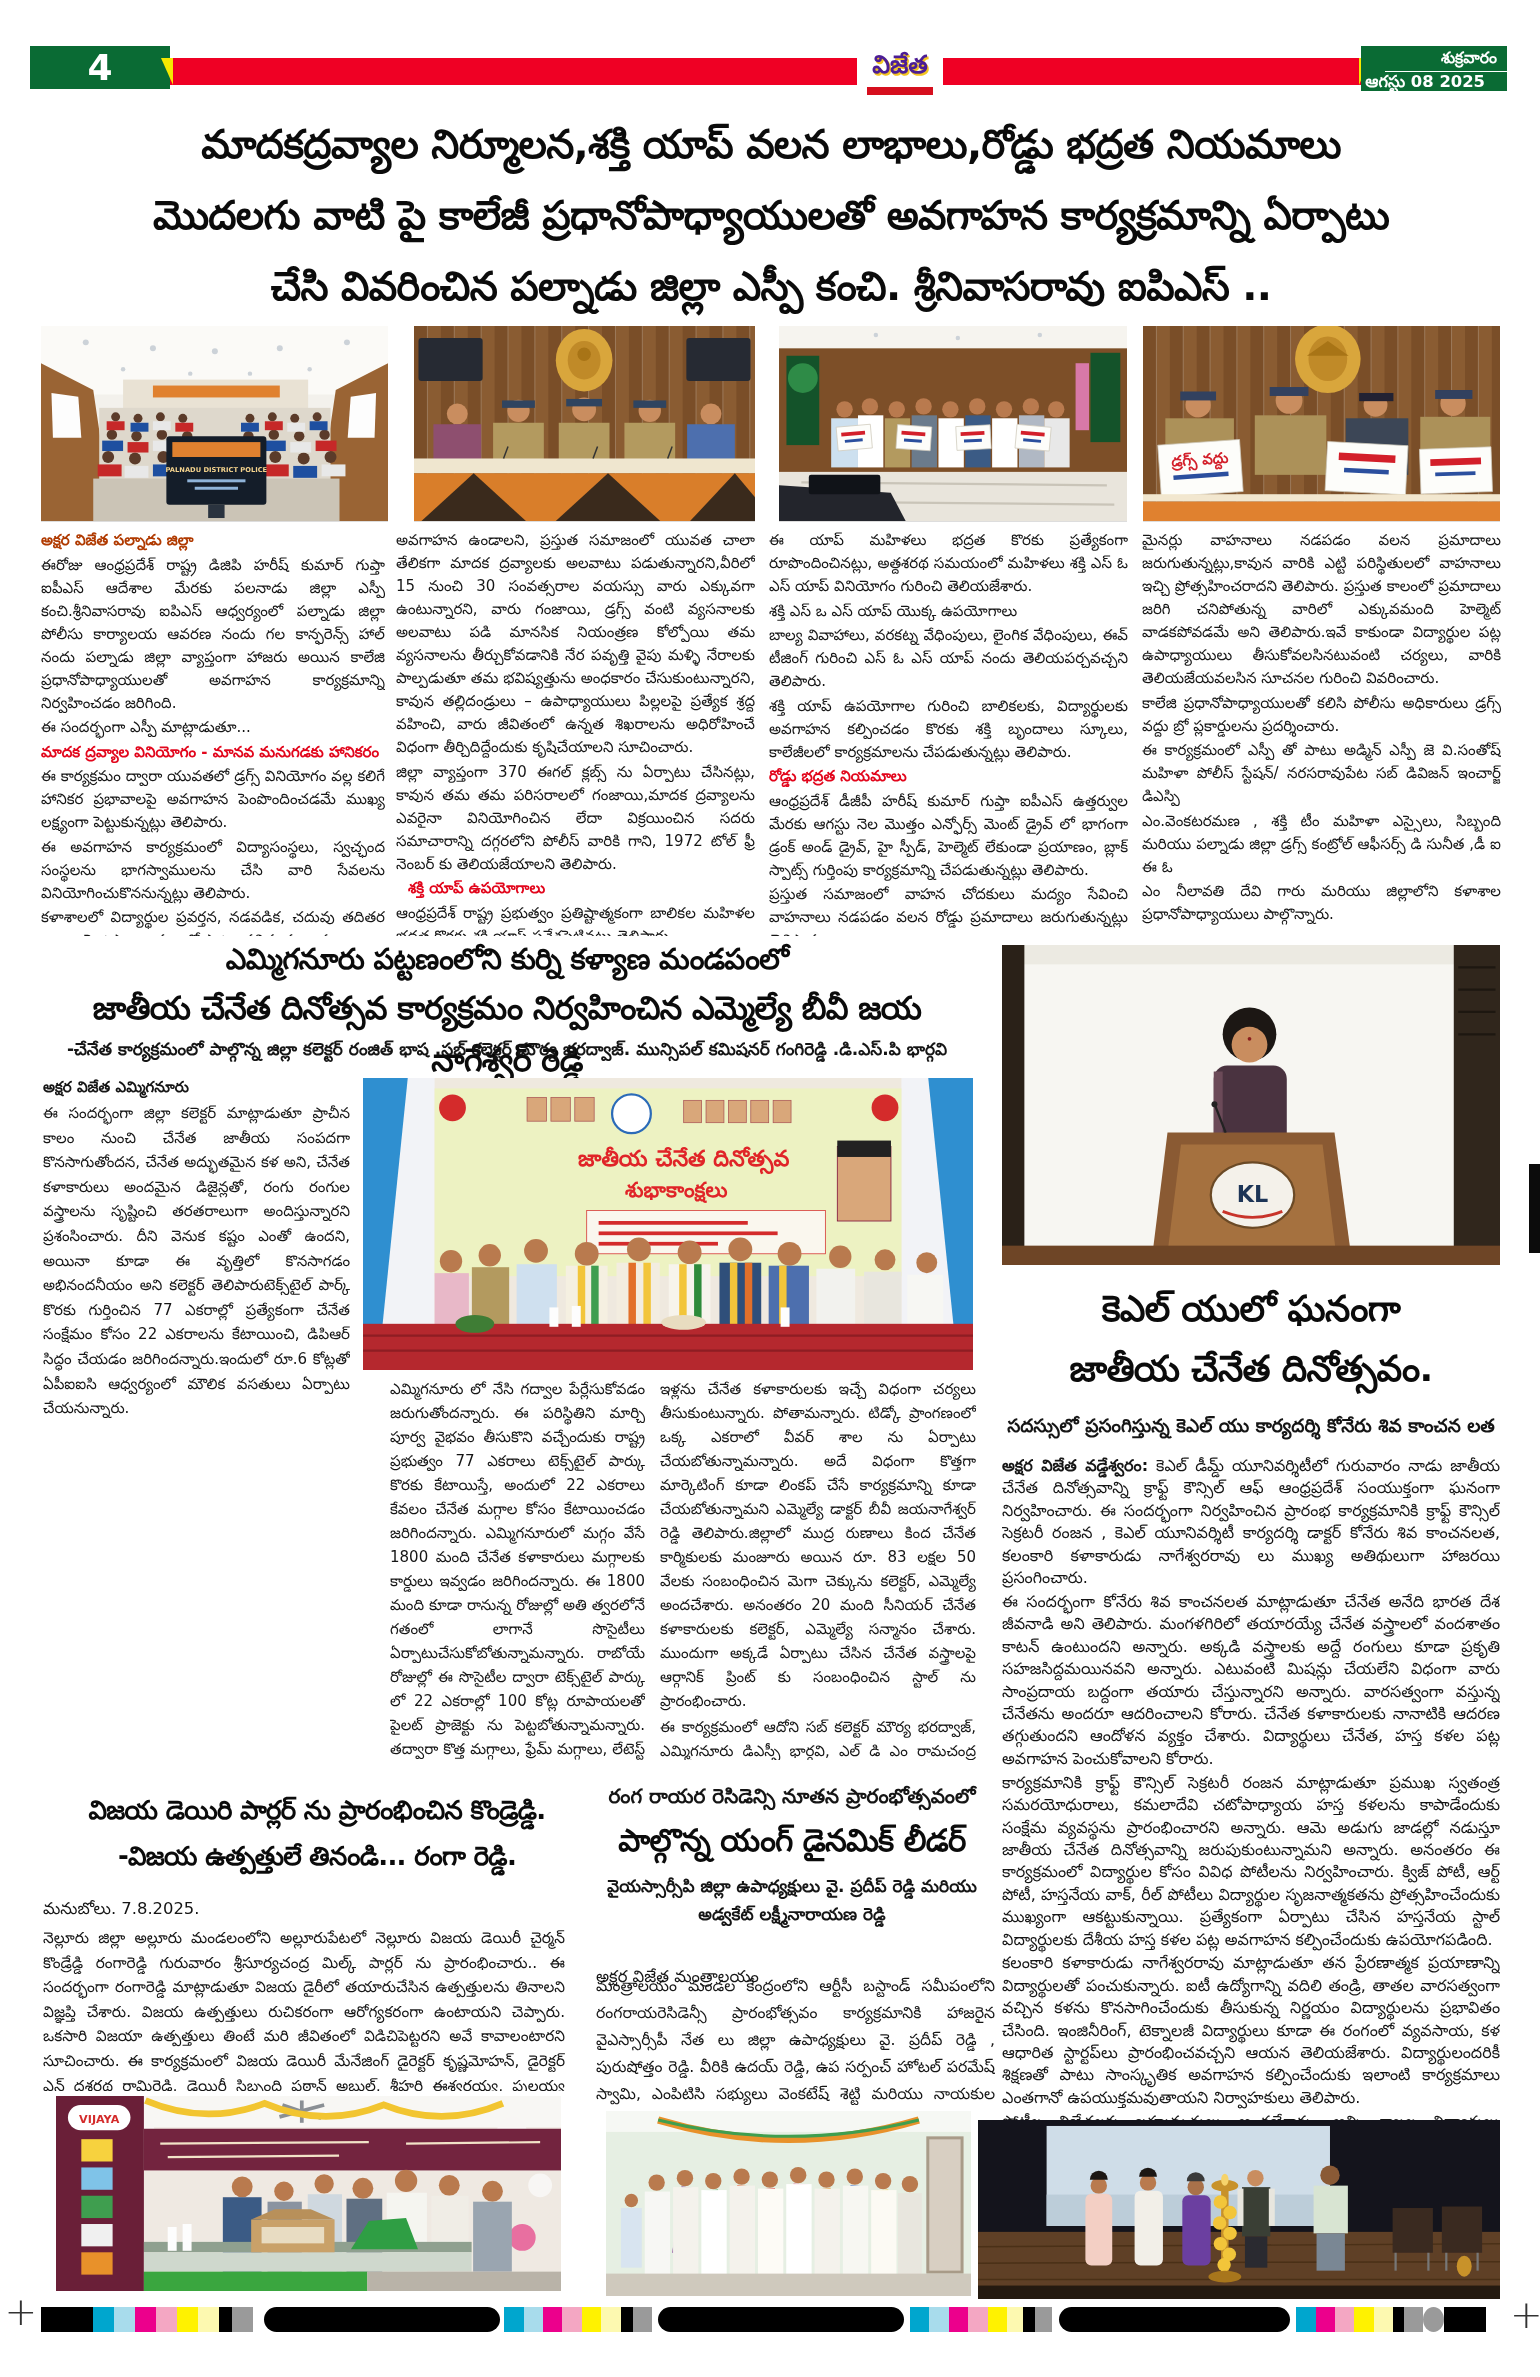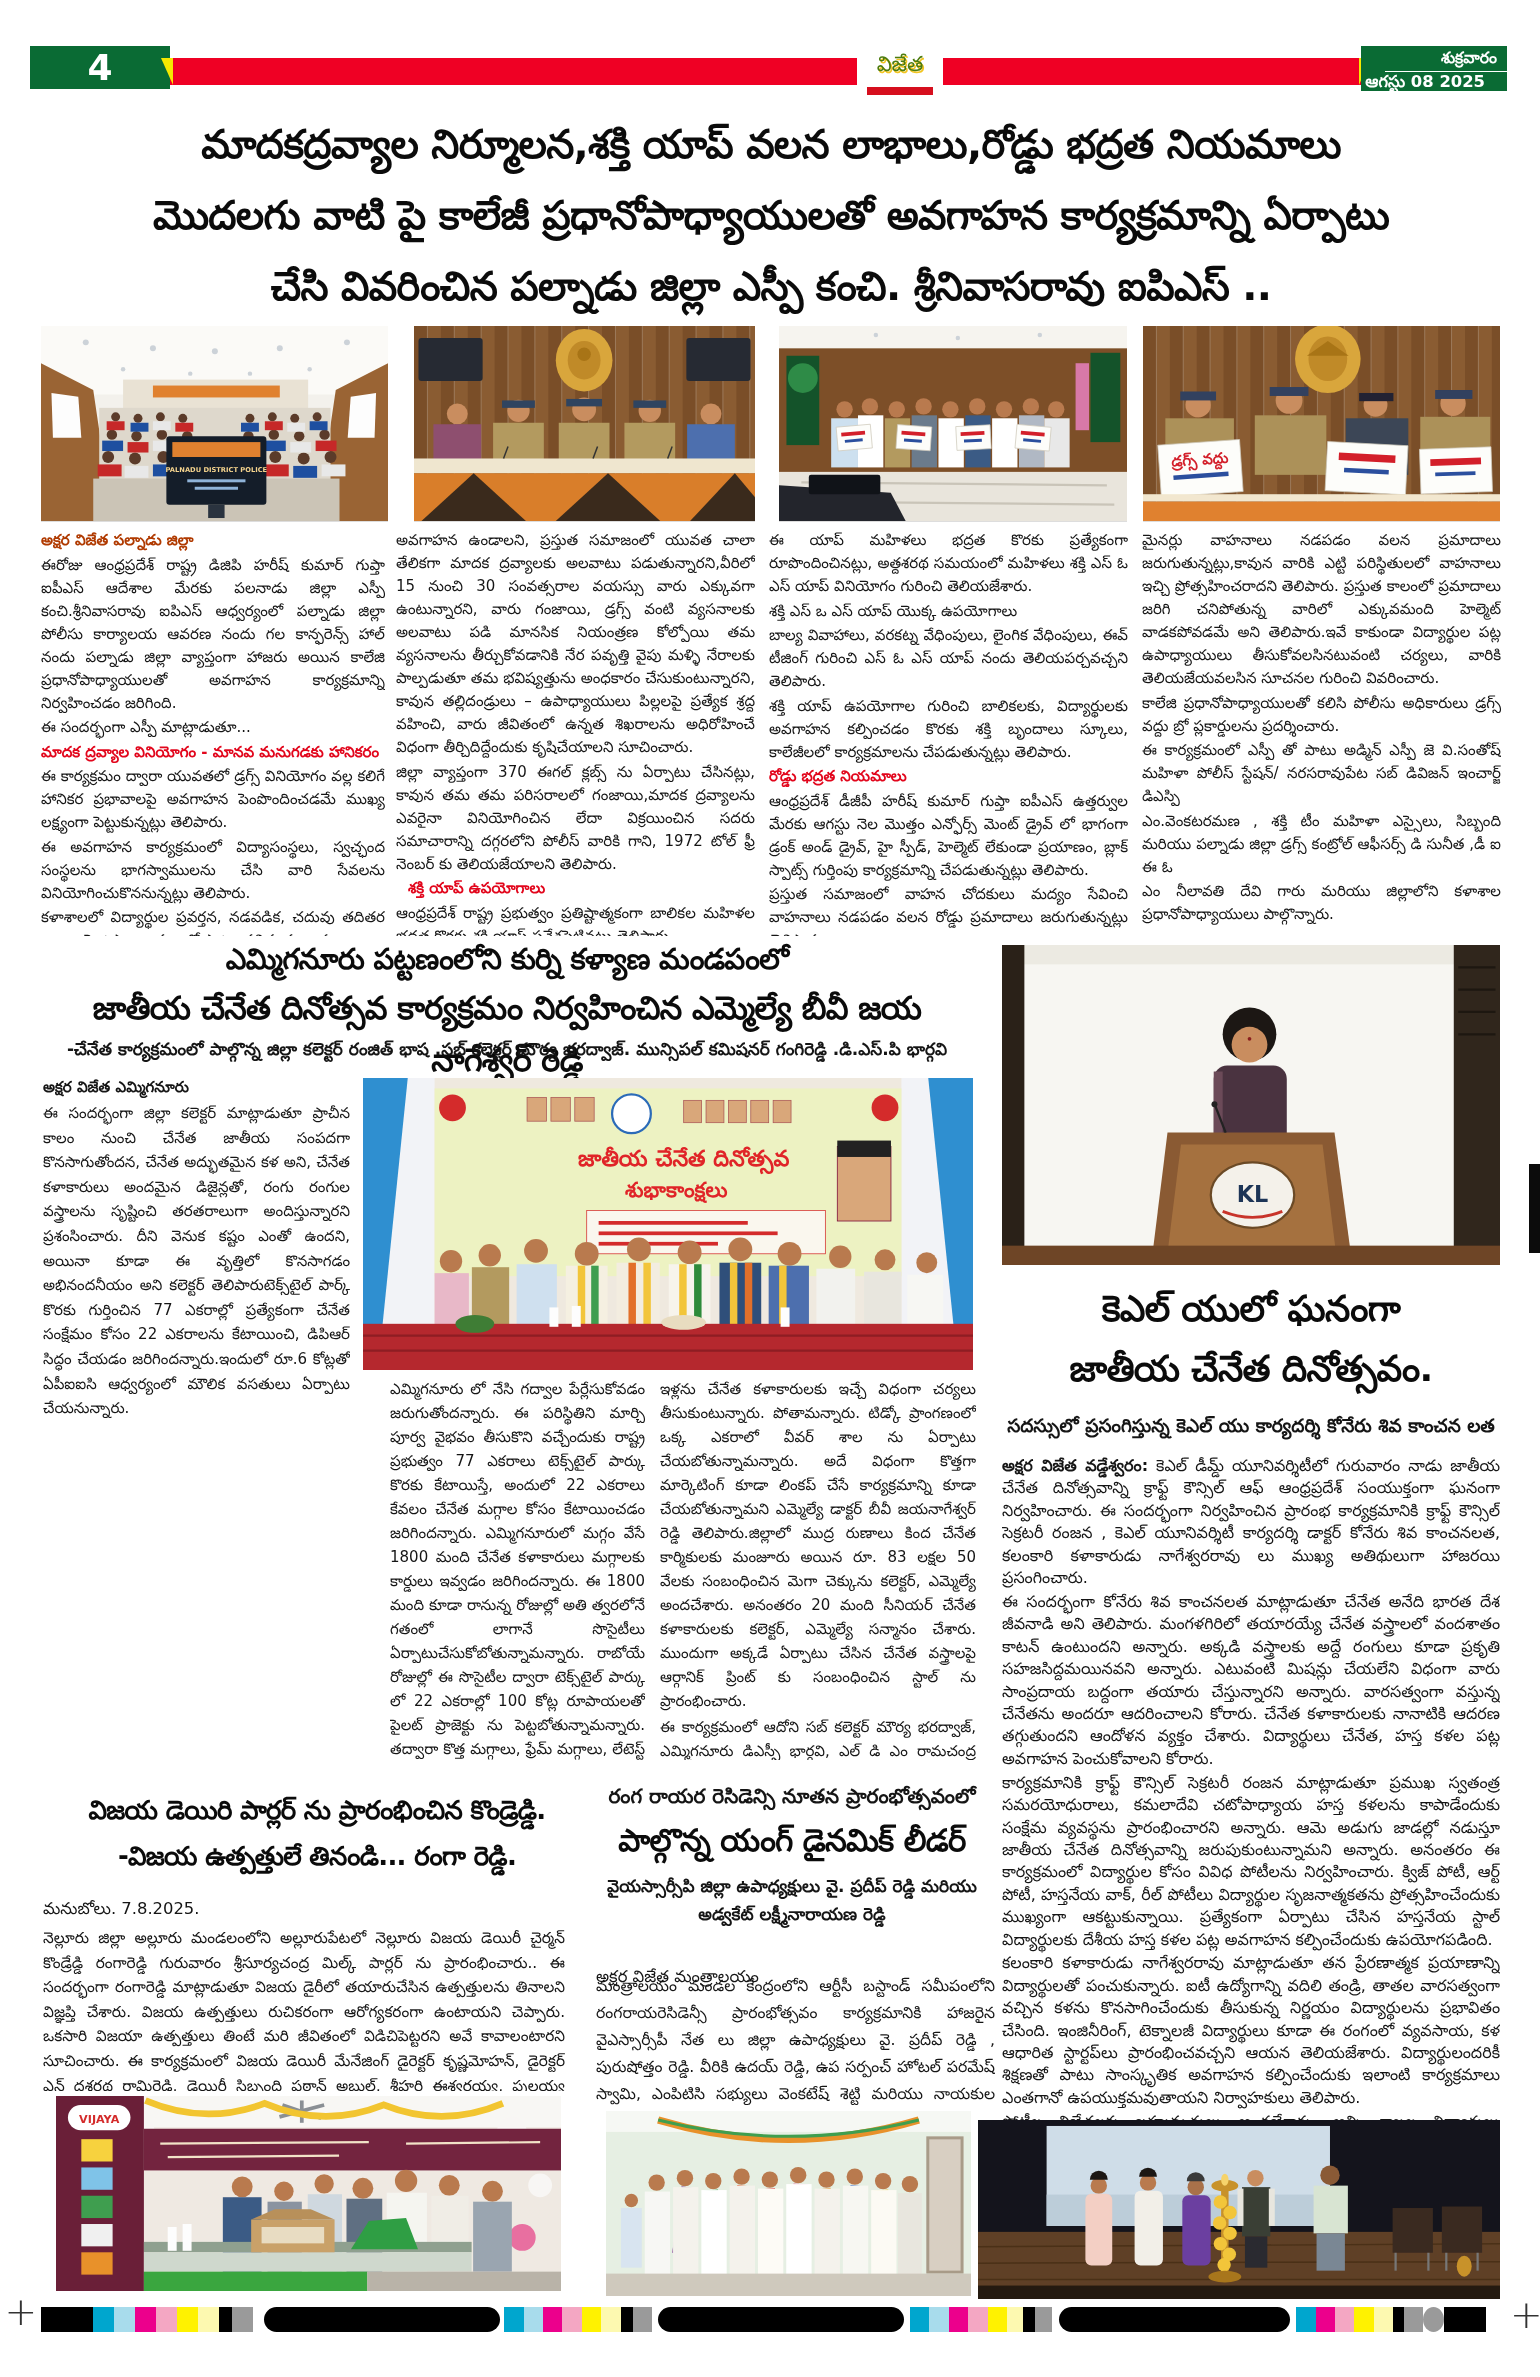--- a/index.html
+++ b/index.html
@@ -40,21 +40,21 @@
 
   <div class="abs greenbox ctr" style="left:30px;top:46px;width:140px;height:43px;">
     <div style="font-size:36px;font-weight:bold;line-height:43px;">4</div>
   </div>
 
   <div class="abs" style="left:170px;top:58px;width:1191px;height:27px;background:#ef0024;"></div>
   <div class="abs" style="left:161px;top:58px;width:0;height:0;border-top:27px solid #f5e800;border-left:12px solid transparent;"></div>
   <div class="abs" style="left:1359px;top:58px;width:0;height:0;border-top:27px solid #f5e800;border-right:12px solid transparent;"></div>
 
   <div class="abs ctr" style="left:857px;top:42px;width:86px;height:61px;background:#ffffff;">
-    <div style="font-size:21px;font-weight:normal;color:#4d7c0f;text-shadow:1.5px 1.5px 0 #f3c520;line-height:45px;">విజేత</div>
+    <div style="font-size:25px;font-weight:bold;color:#4c1d95;text-shadow:1.5px 1.5px 0 #f3c520;line-height:45px;">విజేత</div>
     <div style="margin:0 10.4px;height:7.5px;background:#d60f1e;"></div>
   </div>
 
   <div class="abs greenbox" style="left:1361px;top:46px;width:146px;height:43px;padding-top:1.5px;">
     <div style="font-size:15.7px;font-weight:bold;text-align:right;padding-right:10.4px;border-bottom:1.5px solid #fff;width:112px;margin-left:24px;">శుక్రవారం</div>
     <div style="font-size:16.4px;font-weight:bold;text-align:right;padding-right:22px;">ఆగస్టు 08 2025</div>
   </div>
 
   <div class="abs ctr" style="left:52px;top:109px;width:1438px;">
     <div class="hl" style="font-size:40px;line-height:71px;">మాదకద్రవ్యాల నిర్మూలన,శక్తి యాప్ వలన లాభాలు,రోడ్డు భద్రత నియమాలు</div>

